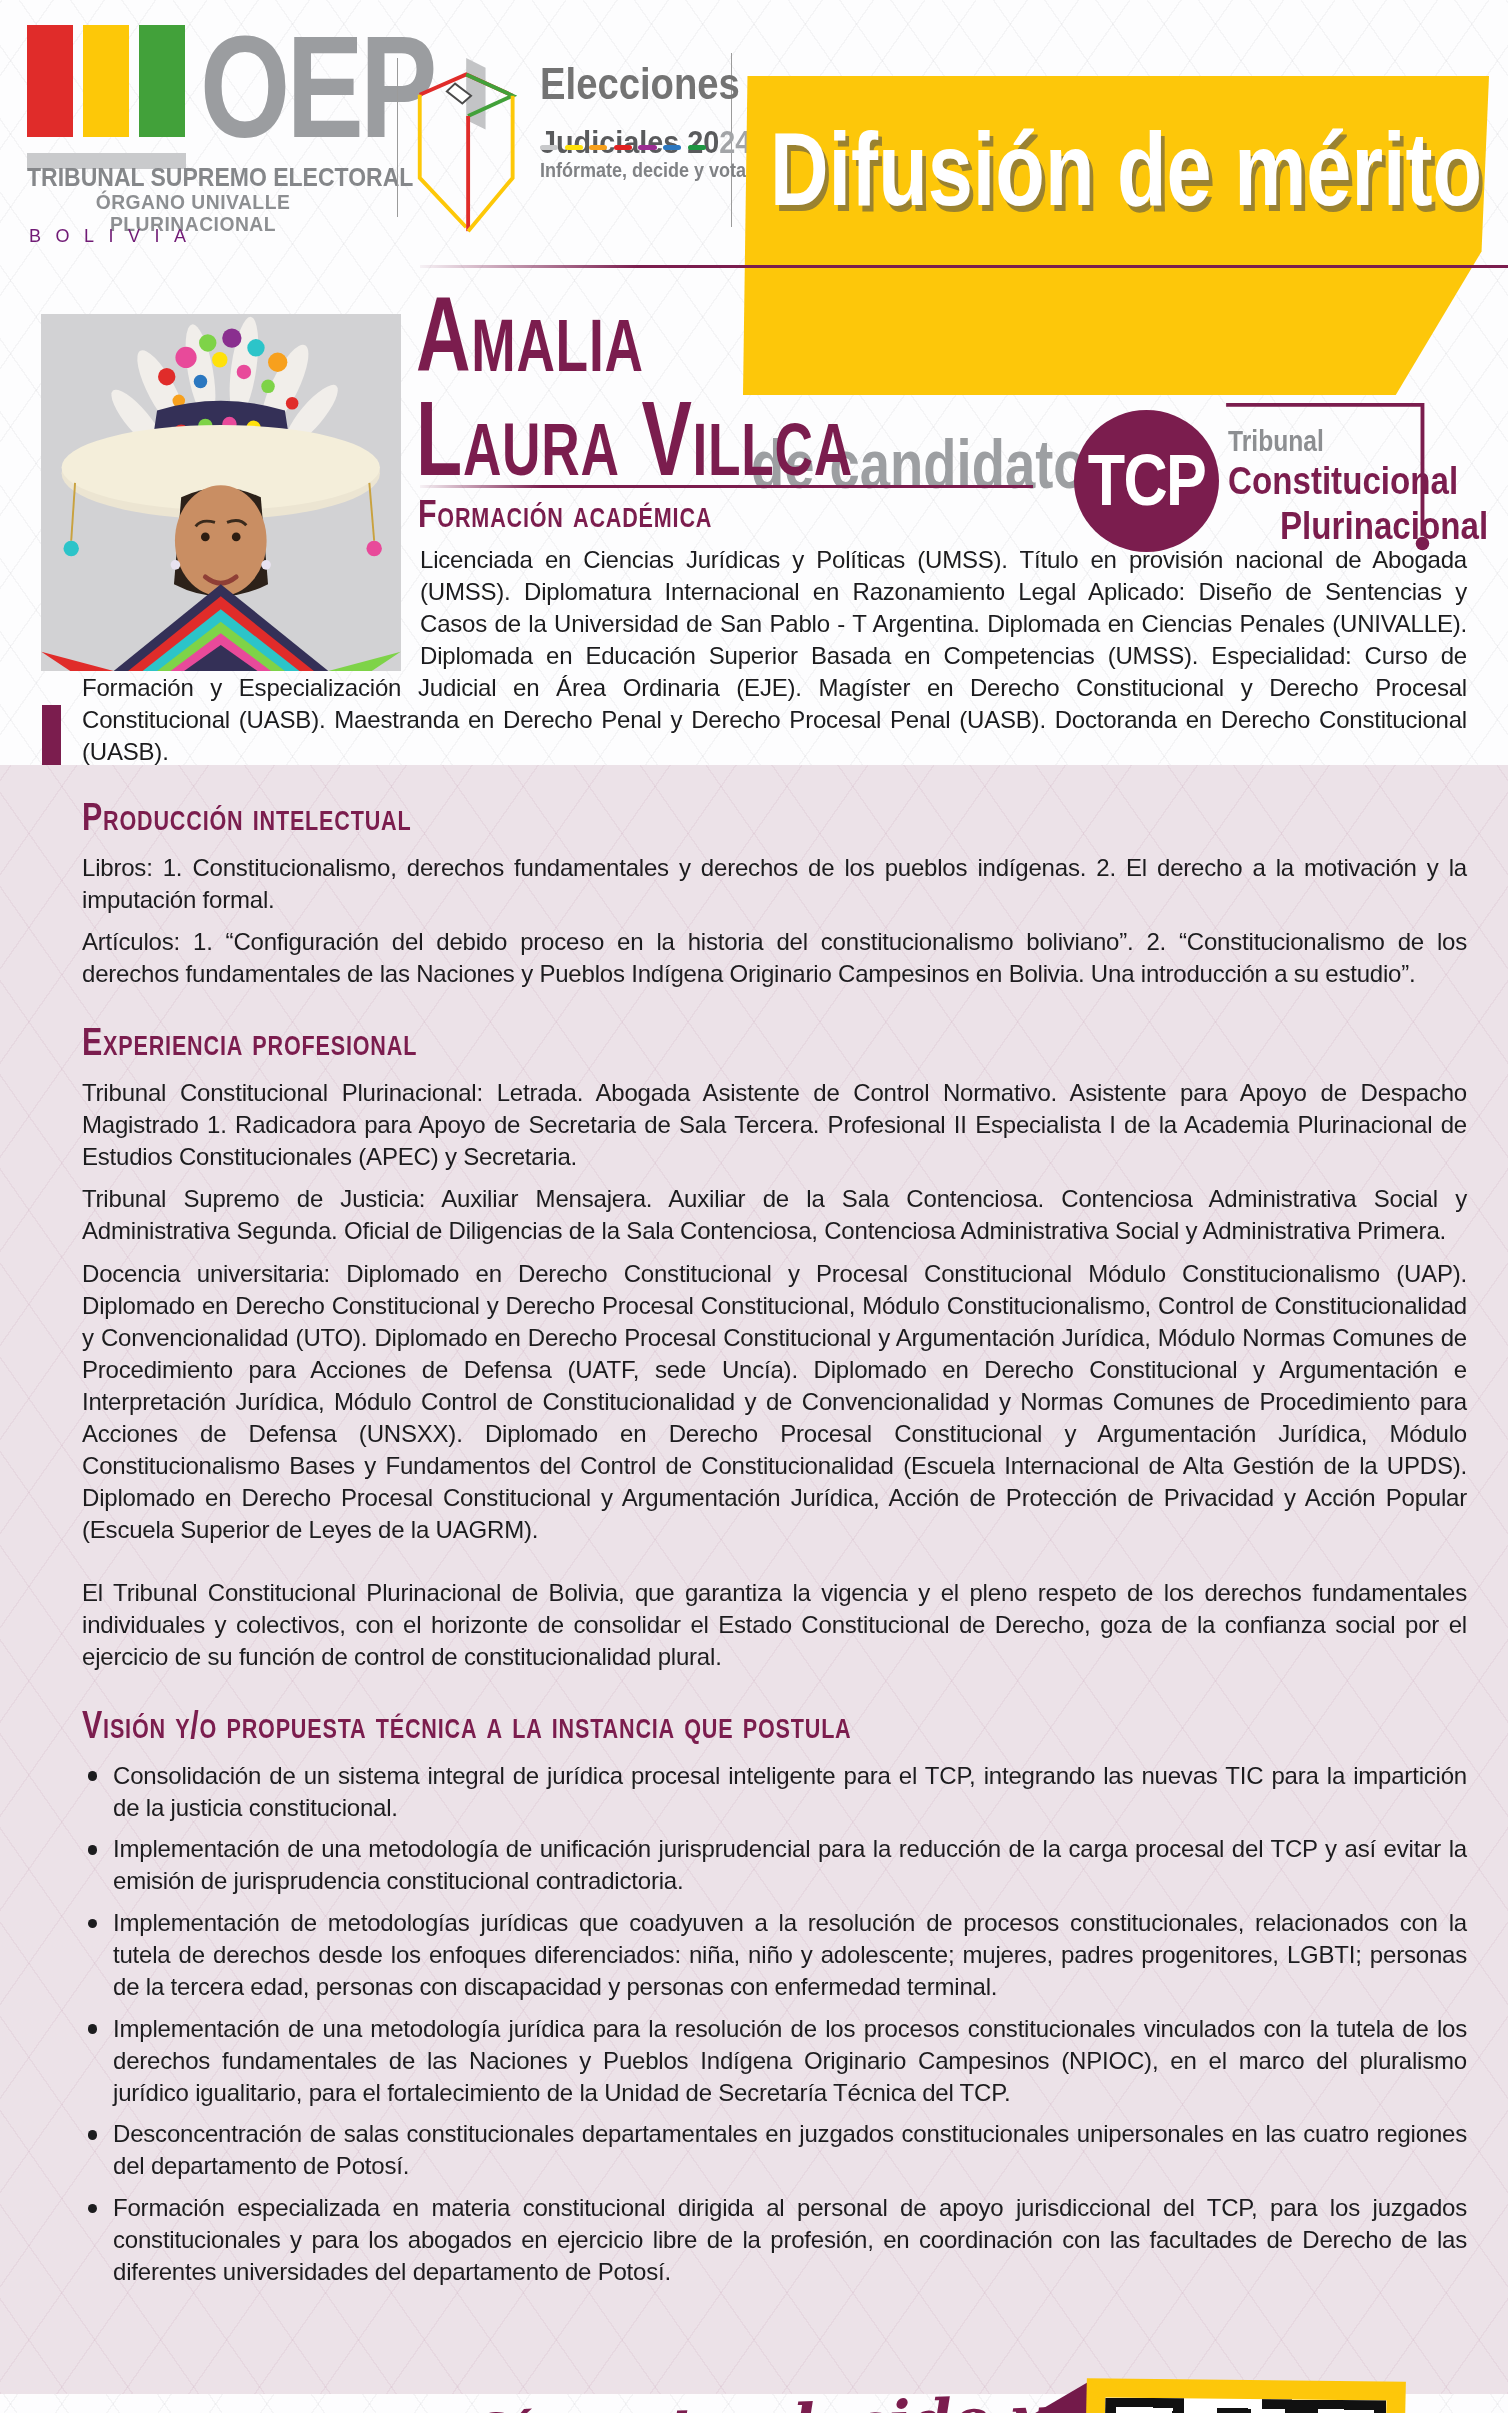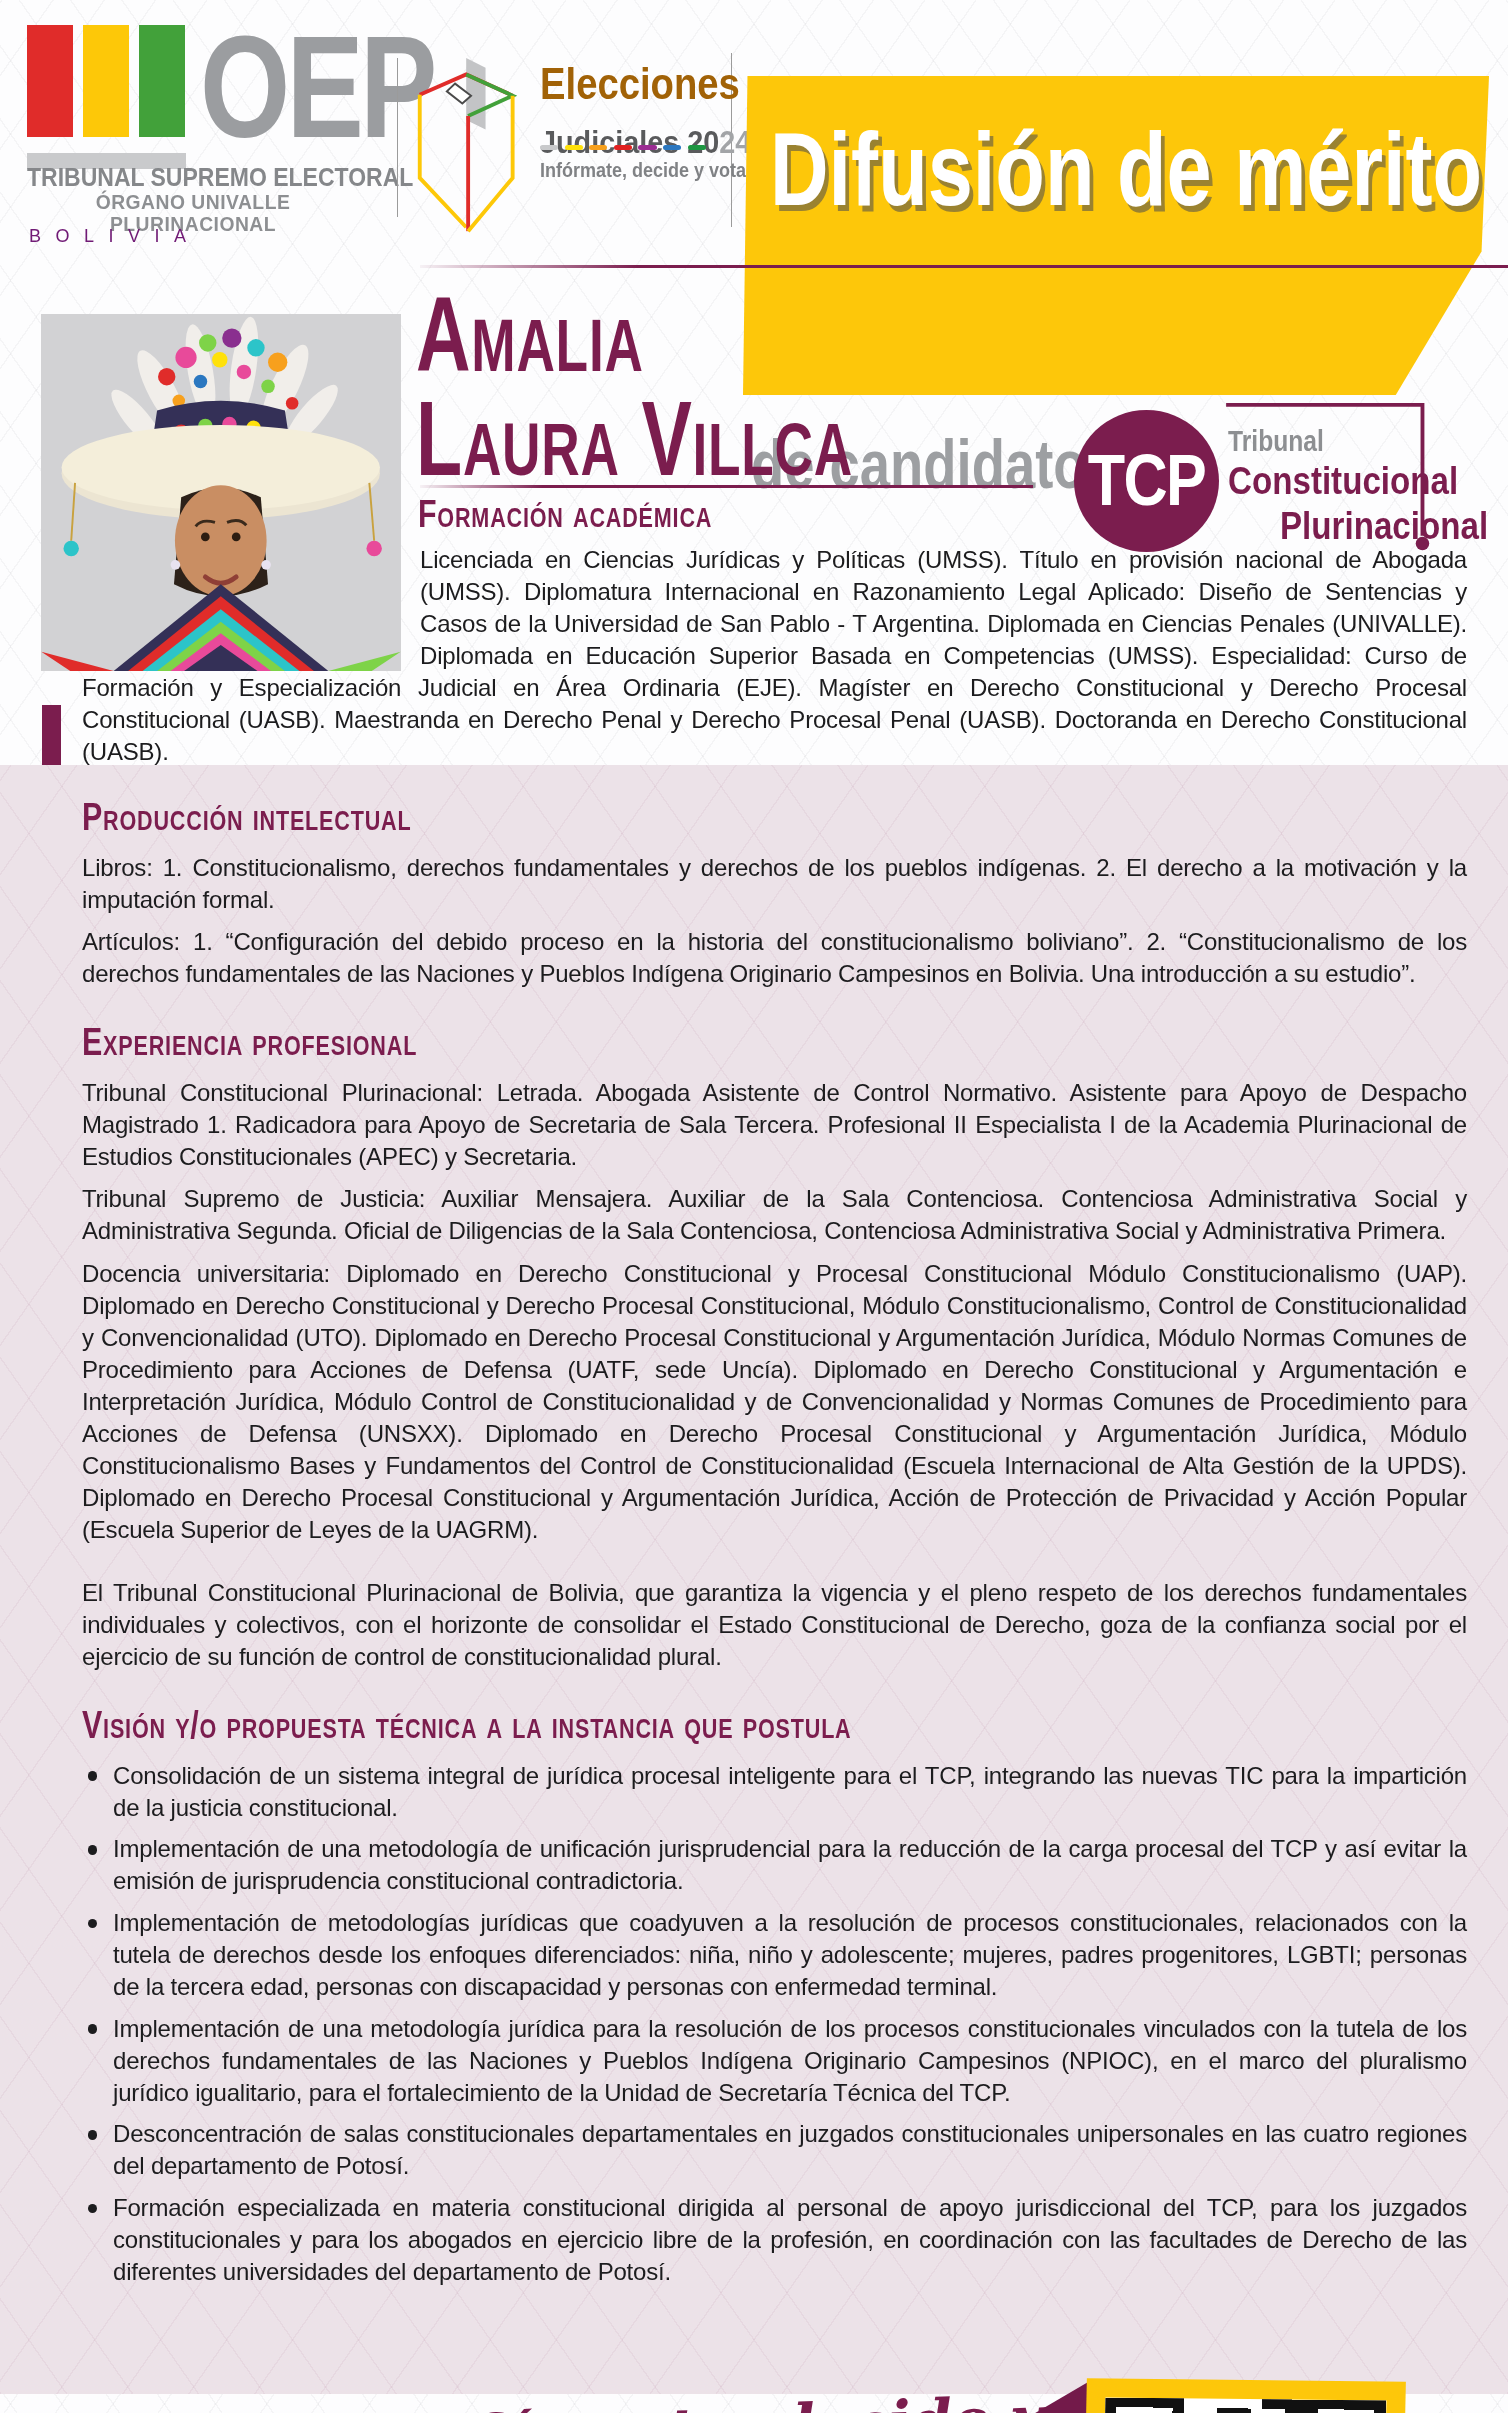--- a/index.html
+++ b/index.html
@@ -25,21 +25,21 @@
   .oep-acronym{position:absolute;left:200px;top:7.7px;font-size:145px;line-height:159px;font-weight:bold;
     color:#9b9da0;letter-spacing:-4.8px;}
   .oep-org{position:absolute;left:14.5px;top:192px;width:357px;text-align:center;font-size:19.3px;
     font-weight:bold;color:#8d8f92;letter-spacing:0.5px;}
   .oep-country{position:absolute;left:14.5px;top:226px;width:357px;text-align:left;font-size:18px;
     color:#701a75;letter-spacing:14.5px;text-indent:14.5px;}
   .tse{position:absolute;left:26.5px;top:163px;font-size:25px;font-weight:bold;color:#85878a;letter-spacing:0px;}
   .divider{position:absolute;width:1.4px;background:#9b9b9b;}
 
   
-  .elec1{position:absolute;left:540px;top:58px;font-size:45px;font-weight:bold;color:#a16207;}
+  .elec1{position:absolute;left:540px;top:58px;font-size:45px;font-weight:bold;color:#737373;}
   .elec2{position:absolute;left:540px;top:124px;font-size:32px;font-weight:bold;color:#595a5c;}
   .elec2 .accent{color:#a2a4a7;}
   .dashes{position:absolute;left:540px;top:145px;width:193px;height:5.8px;}
   .dashes span{display:inline-block;width:18.3px;height:5.3px;border-radius:2.9px;margin-right:6.3px;vertical-align:top;}
   .elec-slogan{position:absolute;left:540px;top:159px;font-size:20px;font-weight:bold;color:#808285;}
 
   
   .banner{position:absolute;left:743px;top:76px;width:746px;height:319px;background:#fdc70a;
     clip-path:polygon(0.6% 0, 100% 0, 99% 55%, 87.5% 100%, 0 100%);}
   .banner-title{position:absolute;left:26.5px;top:34px;font-size:104px;font-weight:bold;color:#ffffff;

